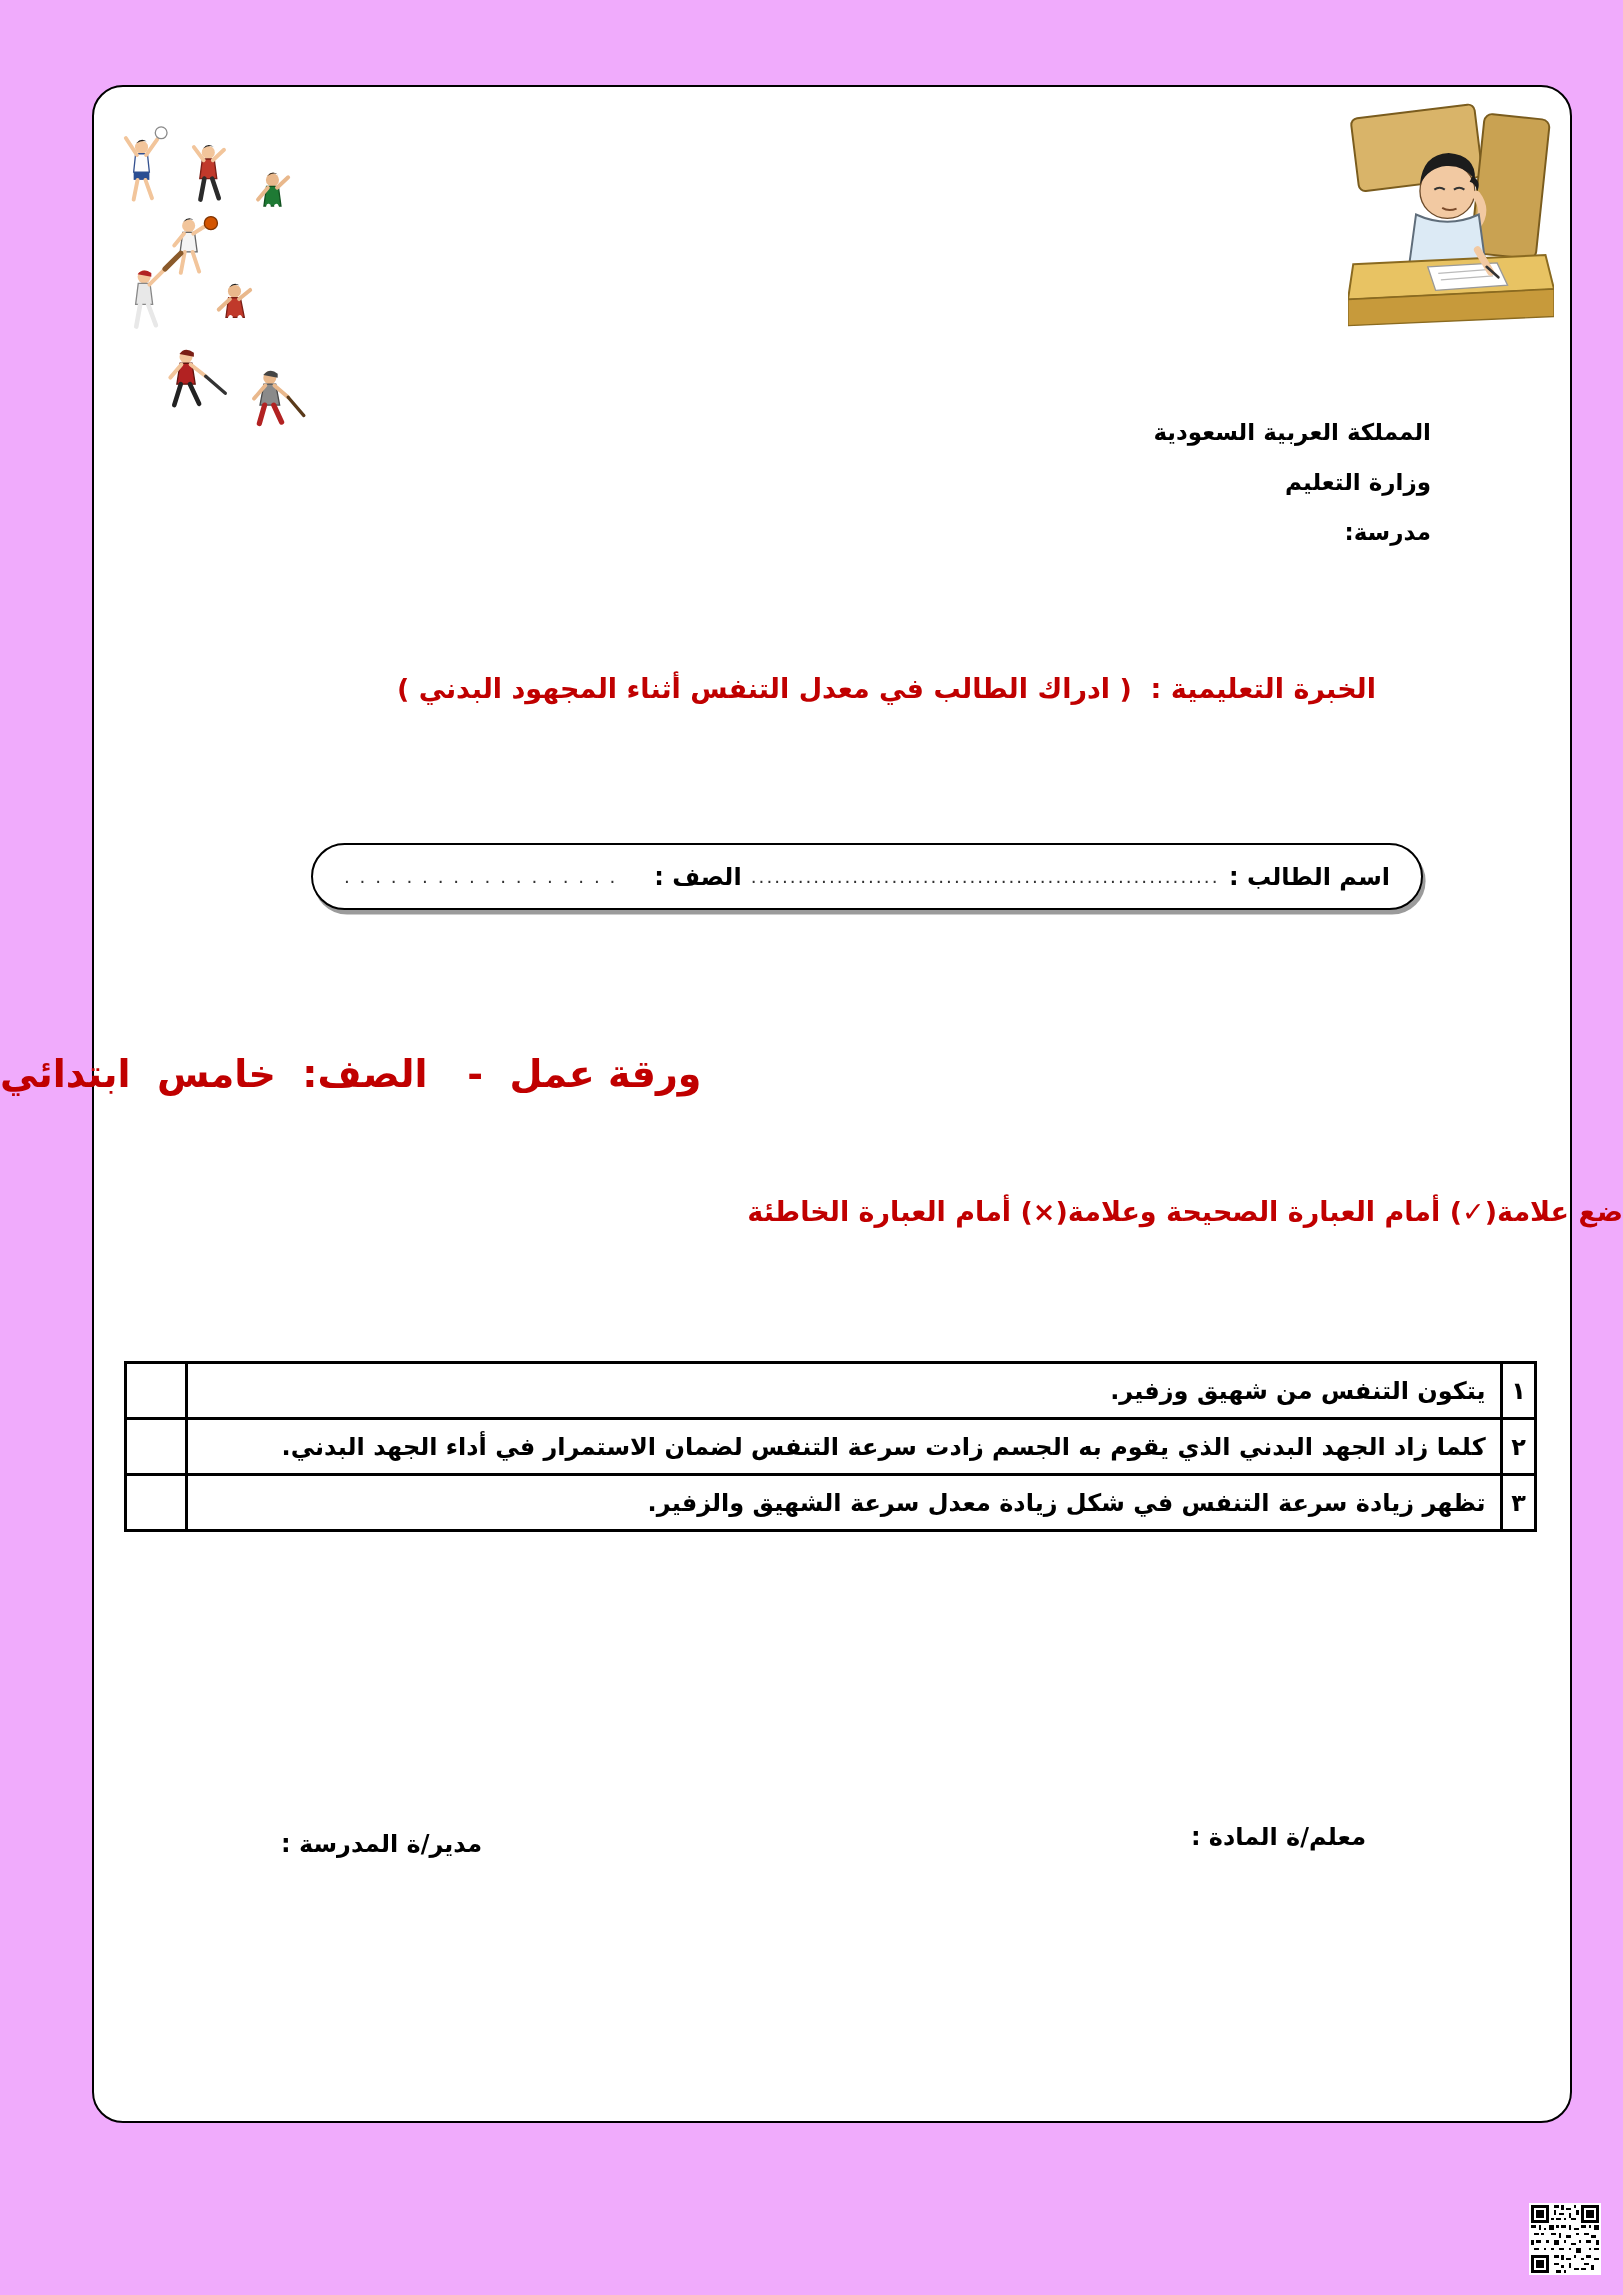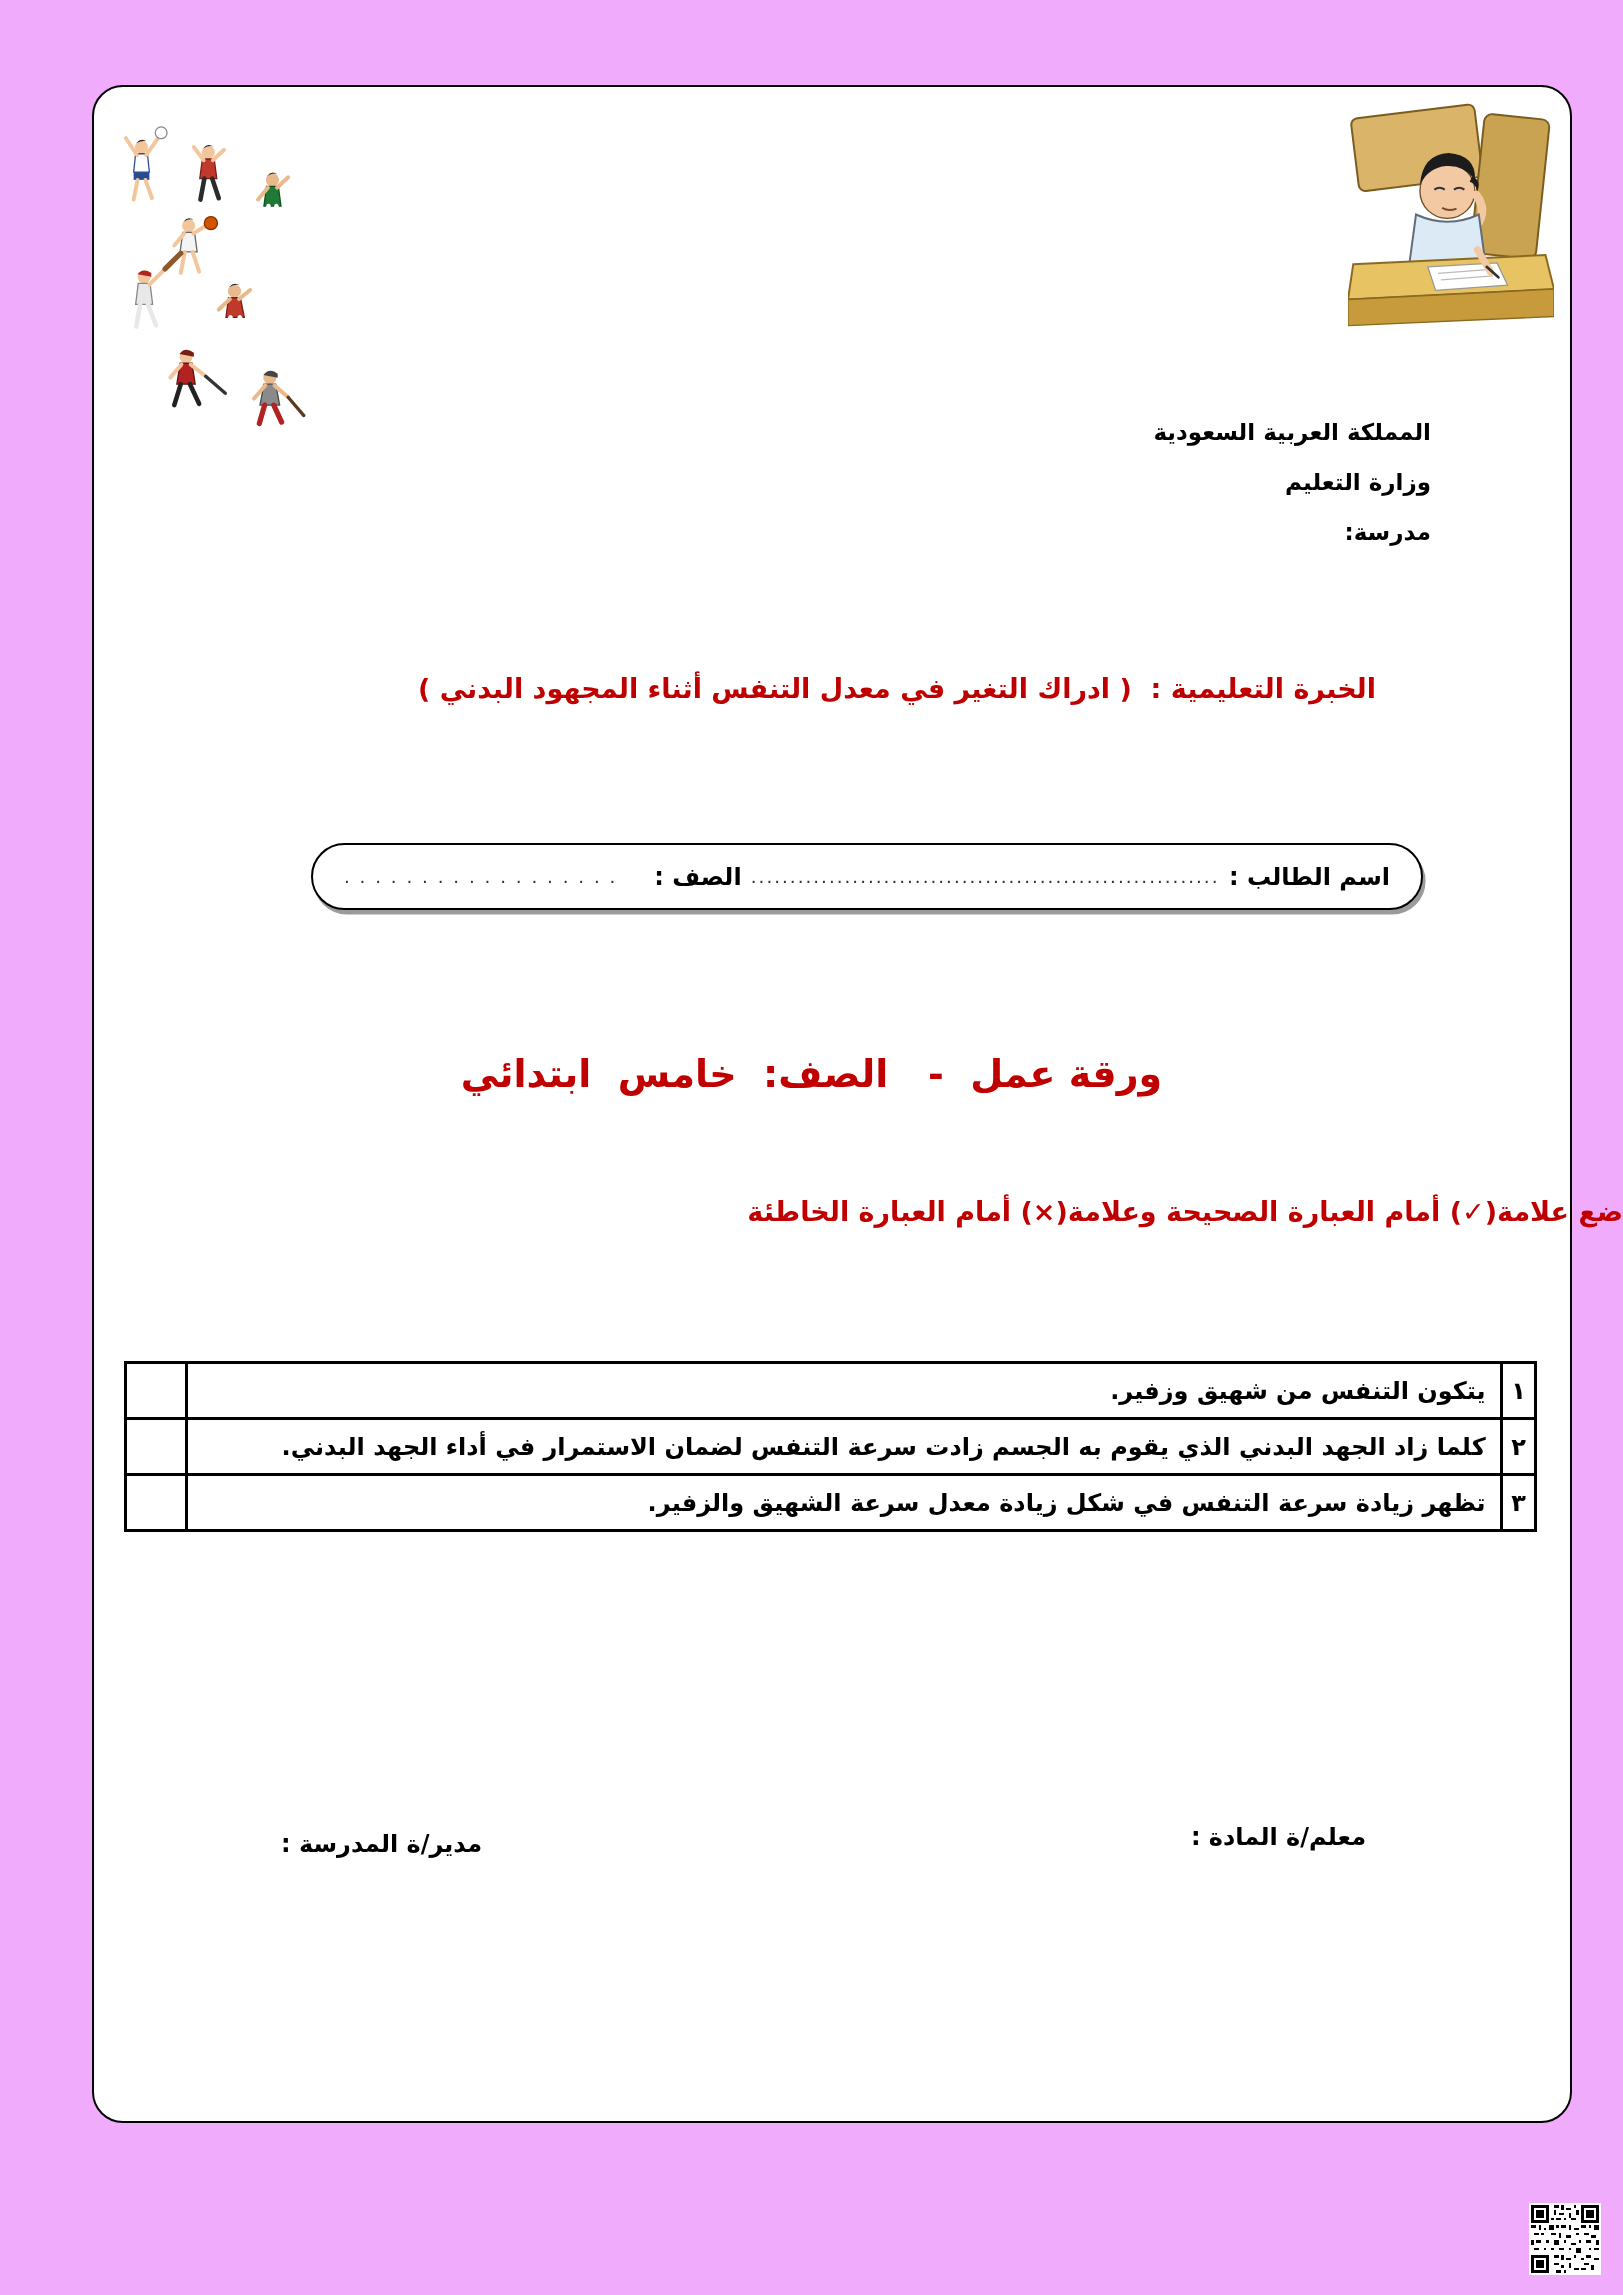--- a/index.html
+++ b/index.html
@@ -30,21 +30,21 @@
     display:flex;align-items:center;gap:9.2px;padding:0 31px;box-sizing:border-box;
     font-size:24px;font-weight:bold;
   }
   .dots{
     overflow:hidden;white-space:nowrap;font-weight:normal;color:#333;
     font-size:18.3px;letter-spacing:2px;direction:ltr;
   }
   .student-dots{flex:1;}
   .class-dots{width:301px;}
   .title{
-    position:absolute;left:0;width:100%;top:1052px;text-align:center;
+    position:absolute;left:0;width:100%;top:1052px;text-align:left;
     font-size:38px;font-weight:bold;color:var(--red);white-space:pre;
   }
   .instruction{
     position:absolute;left:0;width:100%;top:1196px;text-align:right;
     font-size:27px;font-weight:bold;color:var(--red);
   }
   table.qtable{
     position:absolute;left:124px;top:1361px;width:1413px;
     border-collapse:collapse;table-layout:fixed;direction:rtl;background:#fff;
   }
@@ -185,21 +185,21 @@
       <path d="M212,258 L230,274" stroke="#333" stroke-width="4" stroke-linecap="round"></path>
     </svg>
   </div>
 
   <div class="header-block">
     <div>المملكة العربية السعودية</div>
     <div>وزارة التعليم</div>
     <div>مدرسة:</div>
   </div>
 
-  <div class="exp-line">الخبرة التعليمية :  ( ادراك التغير في معدل التنفس أثناء المجهود البدني )</div>
+  <div class="exp-line">الخبرة التعليمية :  ( ادراك الطالب في معدل التنفس أثناء المجهود البدني )</div>
 
   <div class="name-box">
     <span>اسم الطالب :</span>
     <span class="dots student-dots">......................................................................</span>
     <span>الصف :</span>
     <span class="dots class-dots">. . . . . . . . . . . . . . . . . .</span>
   </div>
 
   <div class="title">ورقة عمل  -   الصف:  خامس  ابتدائي</div>
 

